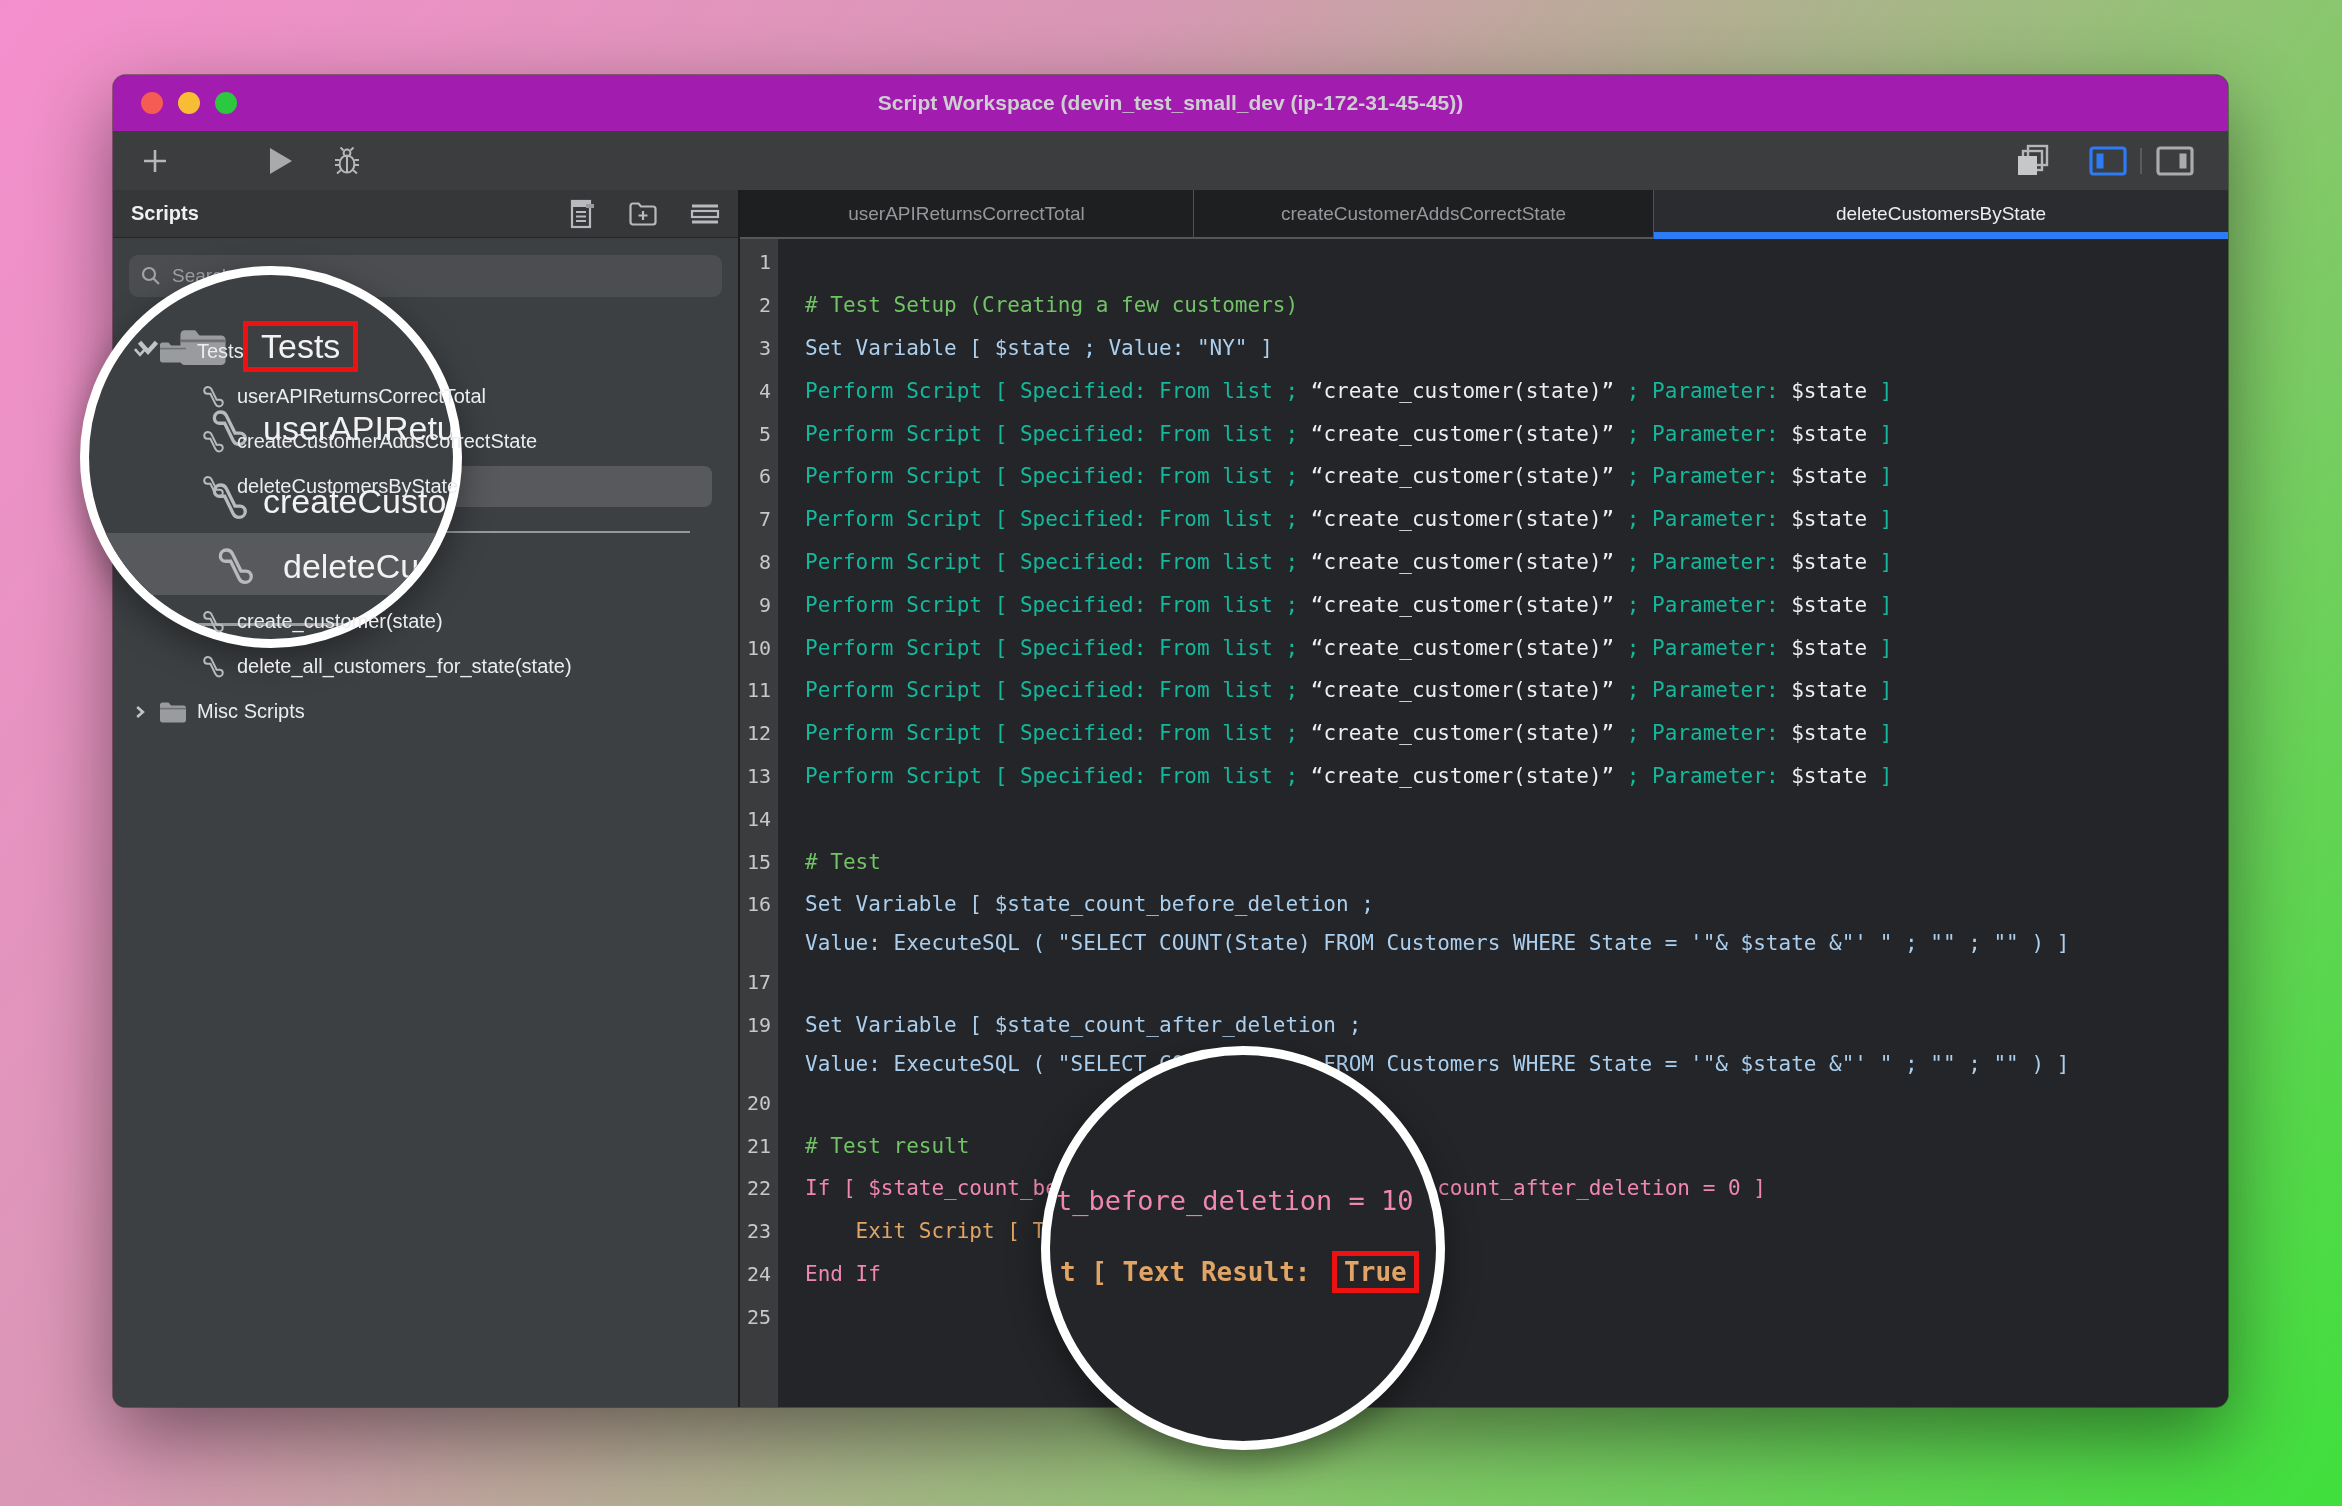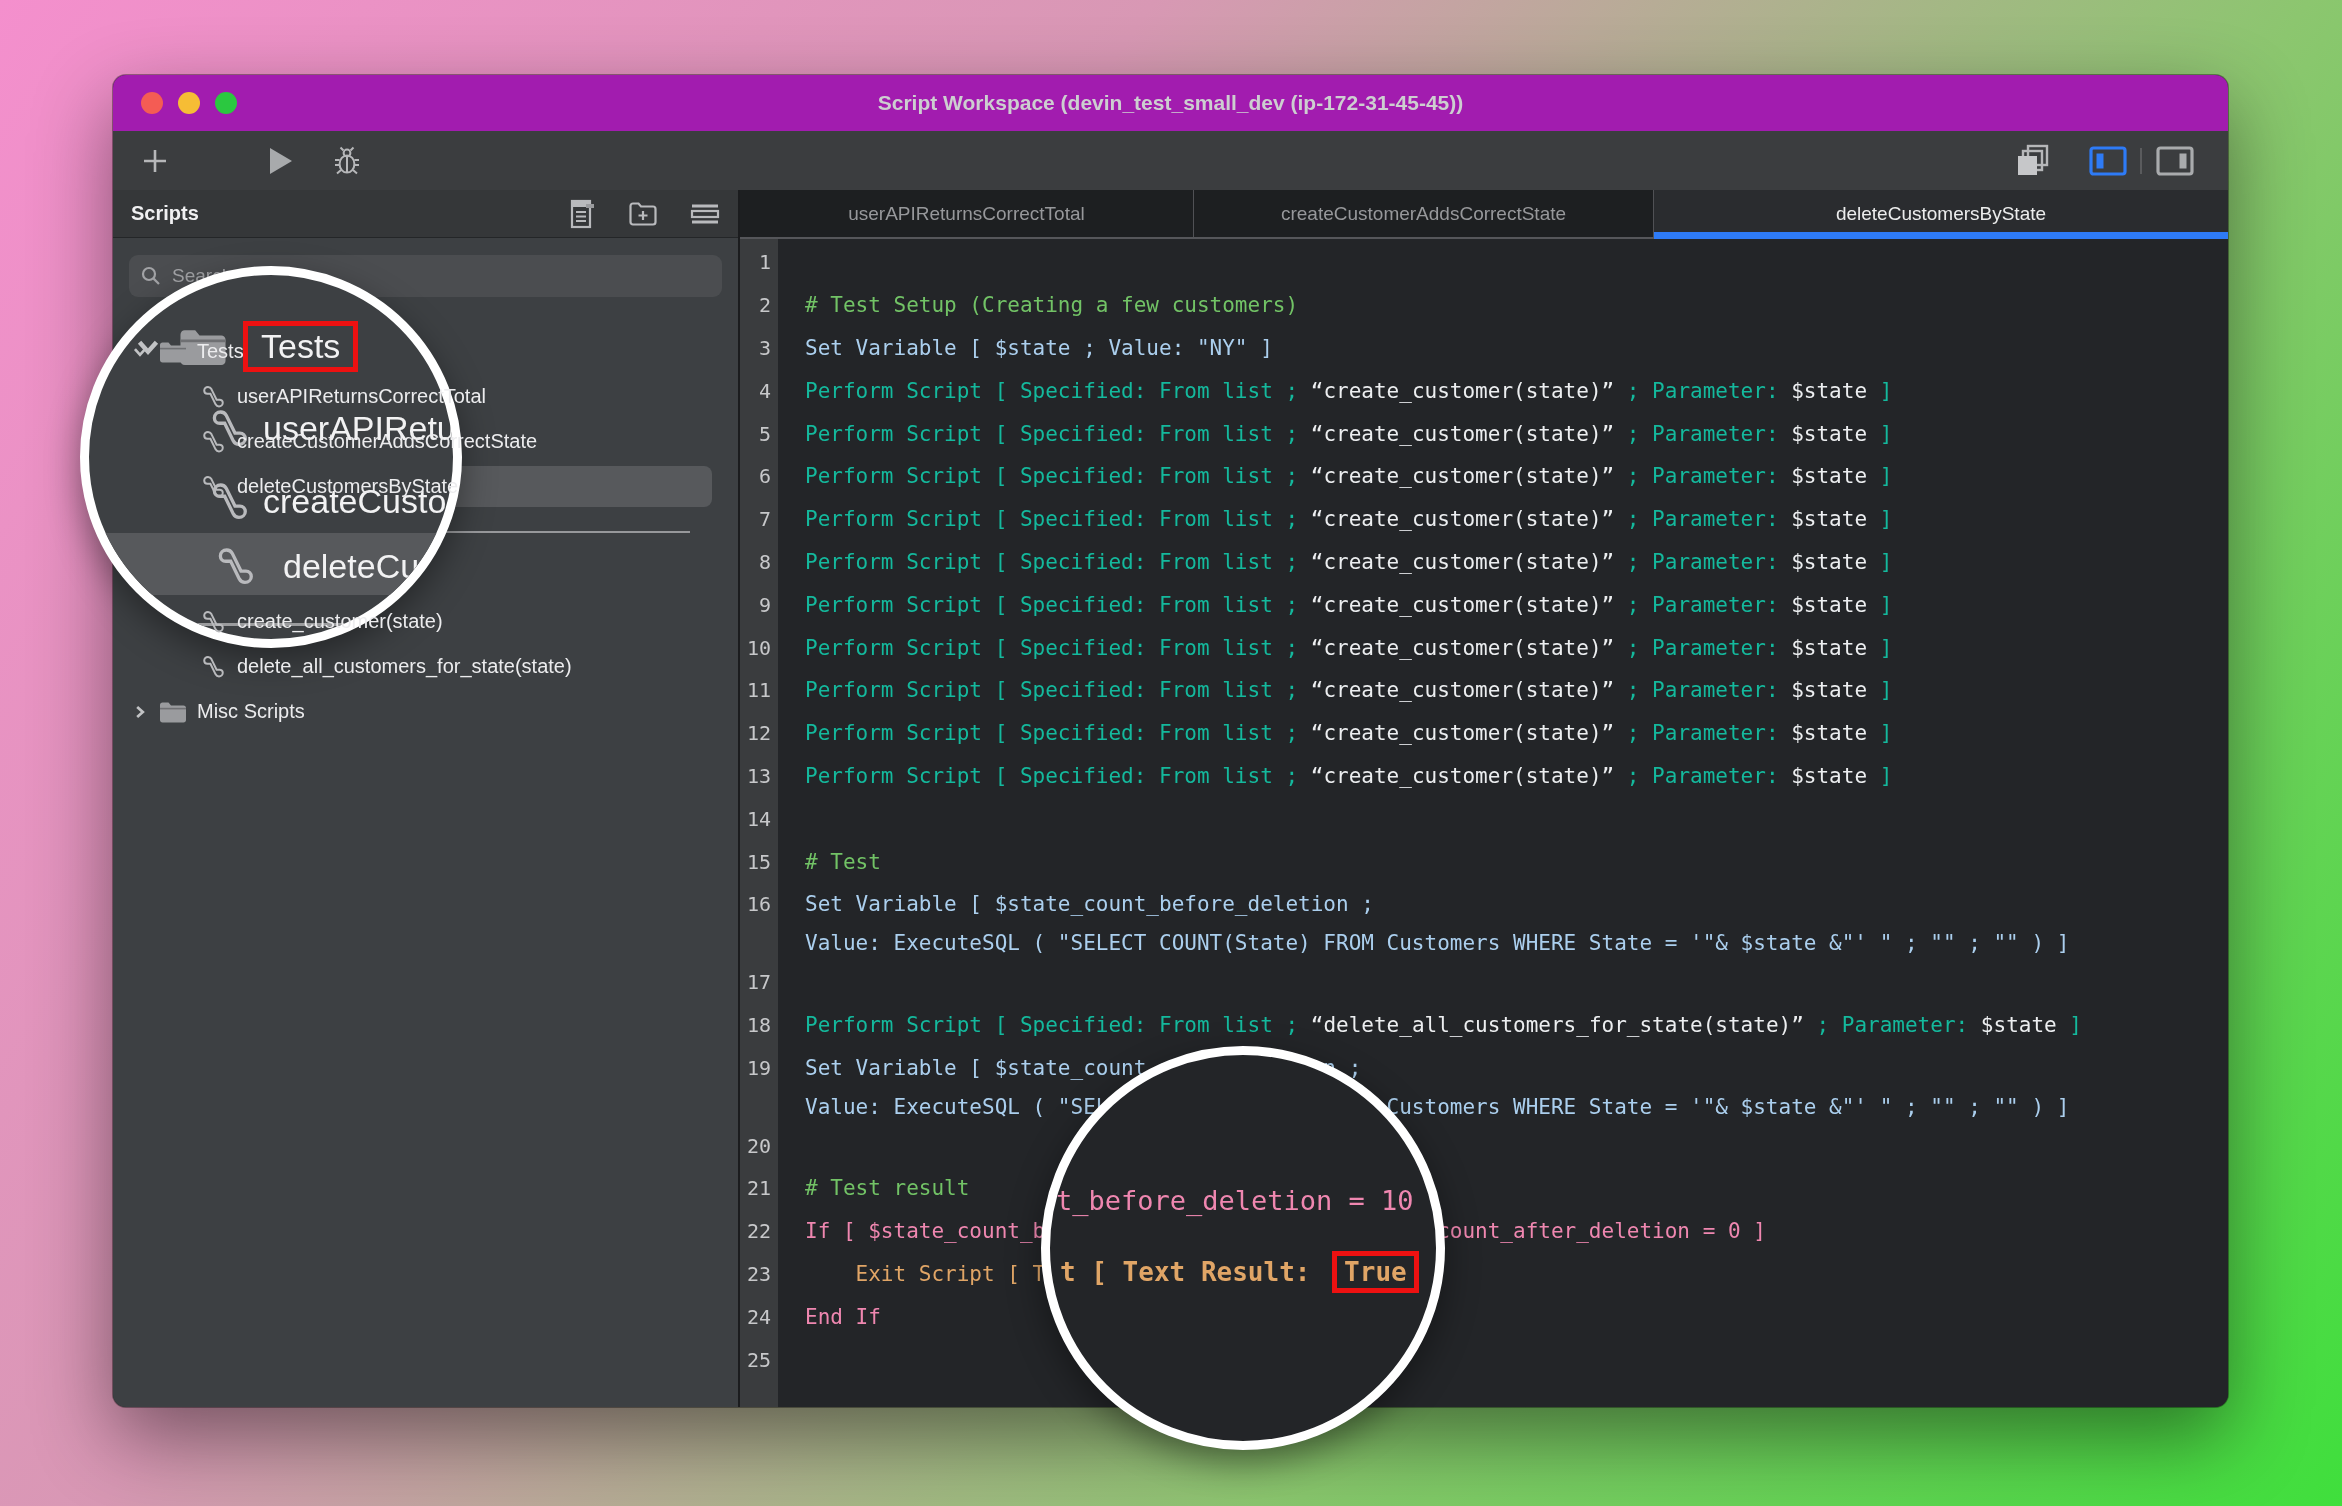--- a/index.html
+++ b/index.html
@@ -300,24 +300,20 @@
               </div>
               <div class="crow wrap">
                 <div class="lnum"></div>
                 <div class="ctext"><span class="c-blue">Value: ExecuteSQL ( "SELECT COUNT(State) FROM Customers WHERE State = '"&amp; $state &amp;"' " ; "" ; "" ) ]</span></div>
               </div>
               <div class="crow">
                 <div class="lnum">17</div>
                 <div class="ctext"></div>
               </div>
               <div class="crow">
-                <div class="lnum">18</div>
-                <div class="ctext"><span class="c-teal">Perform Script [ Specified: From list ; </span><span class="c-white">“delete_all_customers_for_state(state)”</span><span class="c-teal"> ; Parameter: </span><span class="c-white">$state</span><span class="c-teal"> ]</span></div>
-              </div>
-              <div class="crow">
                 <div class="lnum">19</div>
                 <div class="ctext"><span class="c-blue">Set Variable [ $state_count_after_deletion ;</span></div>
               </div>
               <div class="crow wrap">
                 <div class="lnum"></div>
                 <div class="ctext"><span class="c-blue">Value: ExecuteSQL ( "SELECT COUNT(State) FROM Customers WHERE State = '"&amp; $state &amp;"' " ; "" ; "" ) ]</span></div>
               </div>
               <div class="crow">
                 <div class="lnum">20</div>
                 <div class="ctext"></div>

